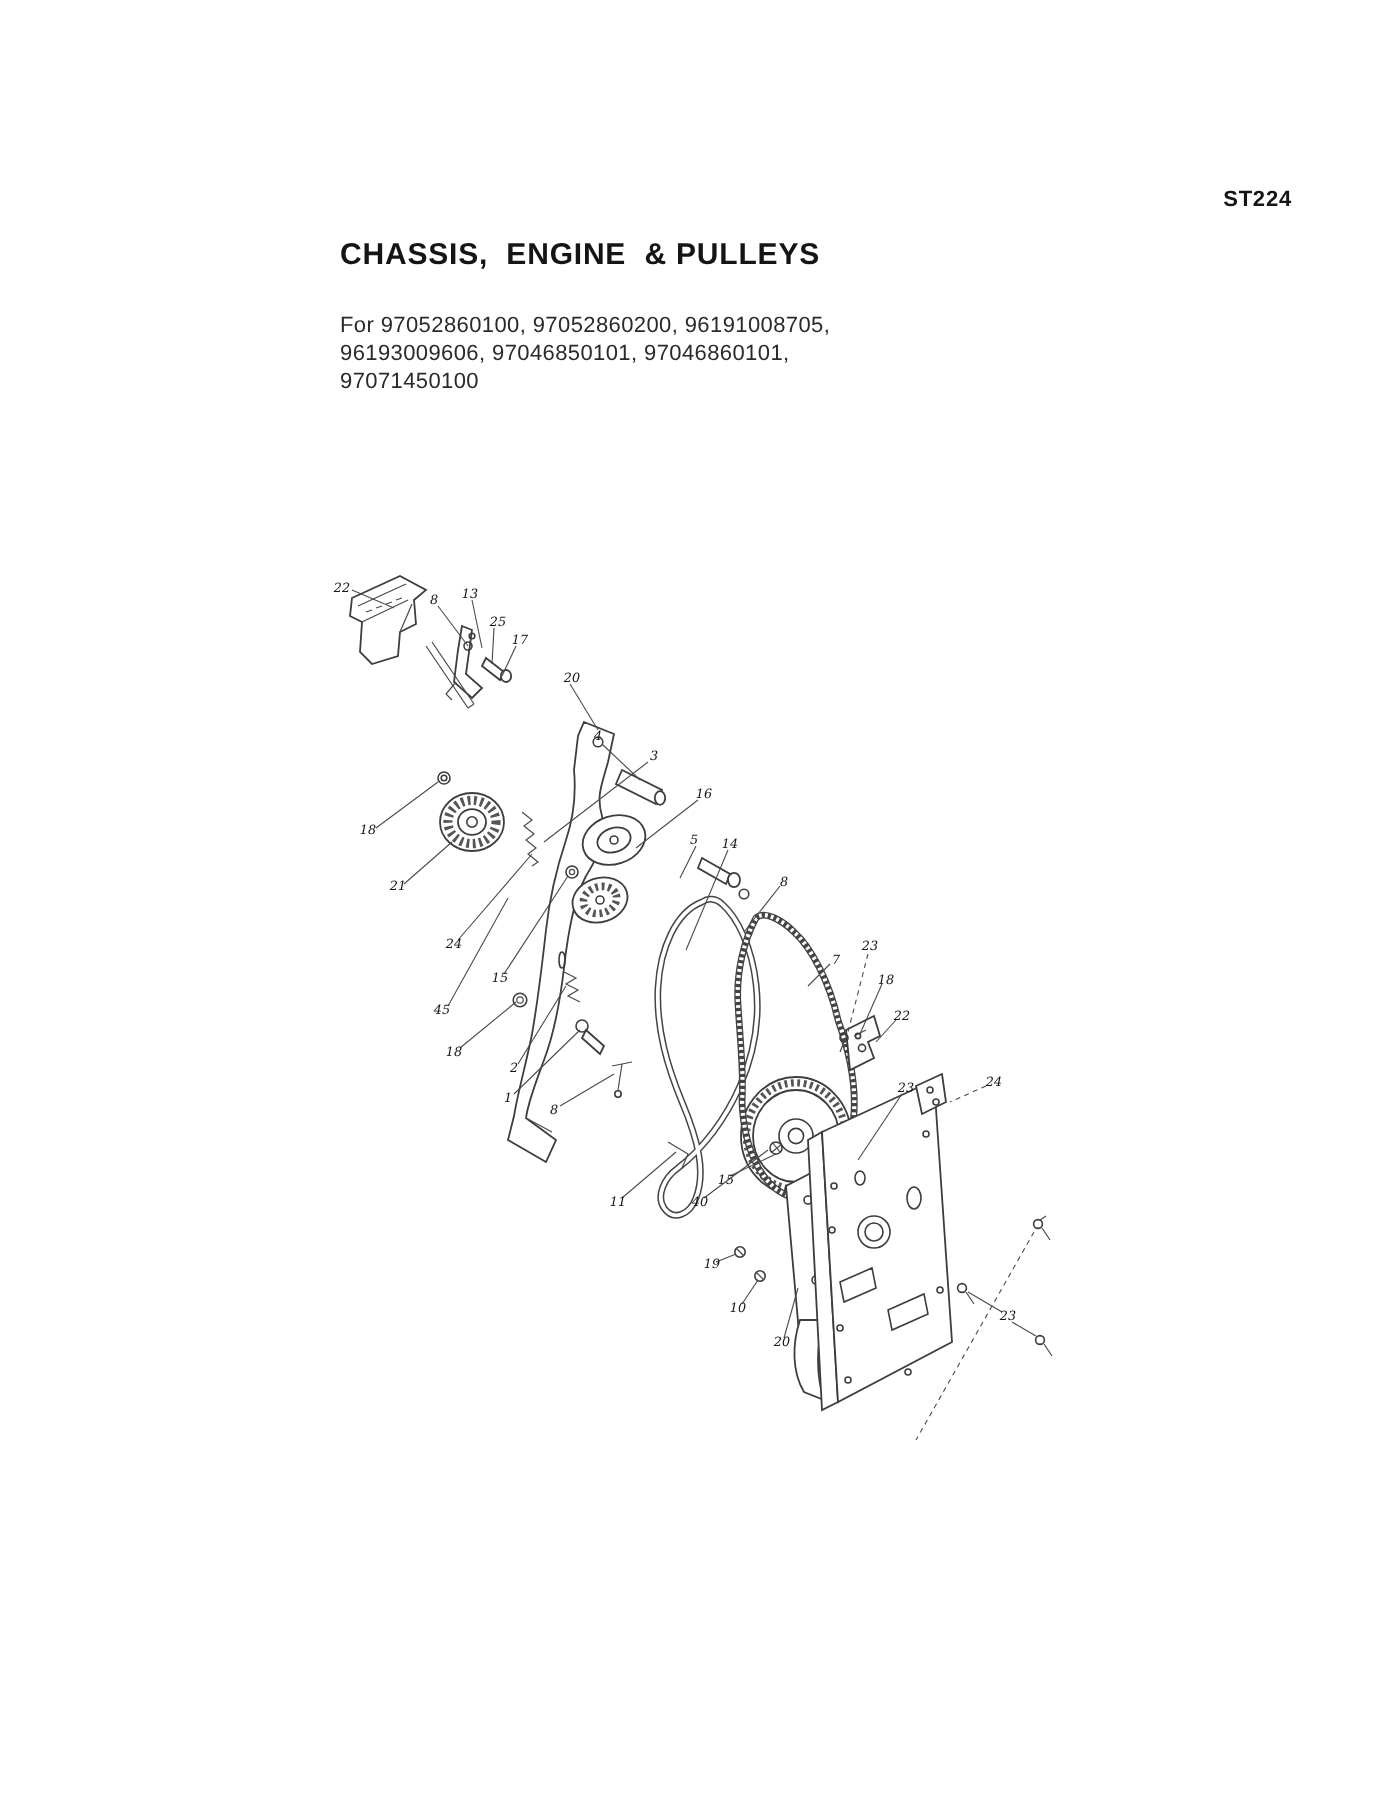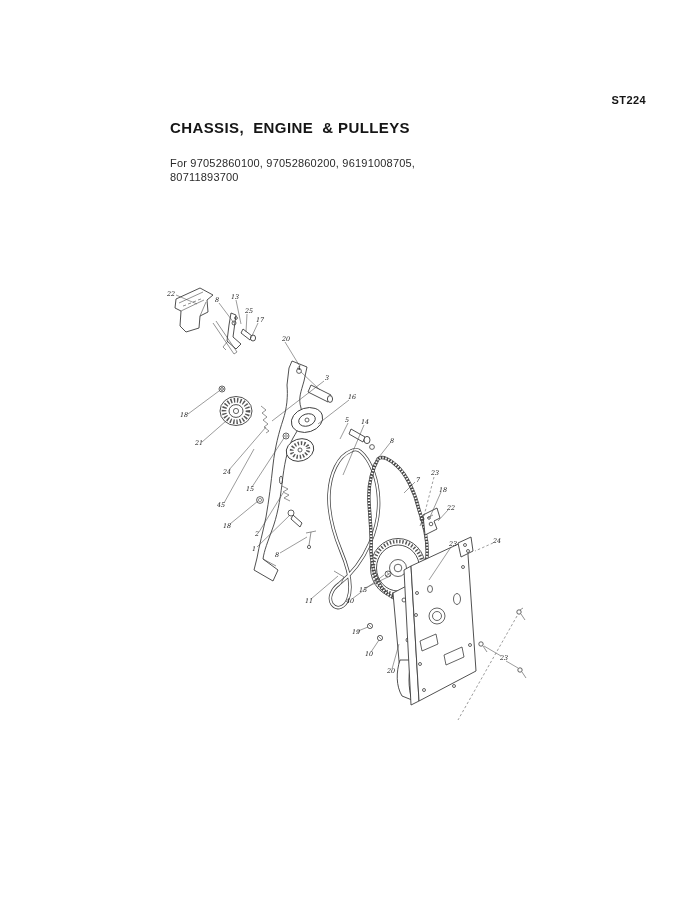--- a/index.html
+++ b/index.html
@@ -25,21 +25,22 @@
 </style>
 </head>
 <body>
 
 <div class="page">
 
   <div class="title">CHASSIS,  ENGINE  &amp; PULLEYS</div>
   <div class="model">ST224</div>
   <div class="for-block">
     <div>For 97052860100, 97052860200, 96191008705,</div>
-    <div>80711893700</div>
+    <div>96193009606, 97046850101, 97046860101,</div>
+    <div>97071450100</div>
   </div>
 
   <svg width="688" height="900" viewBox="0 0 688 900">
 
     <g>
       <path class="part" d="M176,299 L200,288 L213,295 L207,300 L208,312 L200,316 L199,328 L186,332 L180,326 L181,311 L175,308 Z"></path>
       <path class="thin" d="M181,311 L204,300 M200,316 L206,302 M179,303 L203,292"></path>
       <path class="thin" d="M183,306 l3,-1 M188,304 l3,-1 M193,302 l3,-1 M198,300 l3,-1"></path>
     </g>
 

